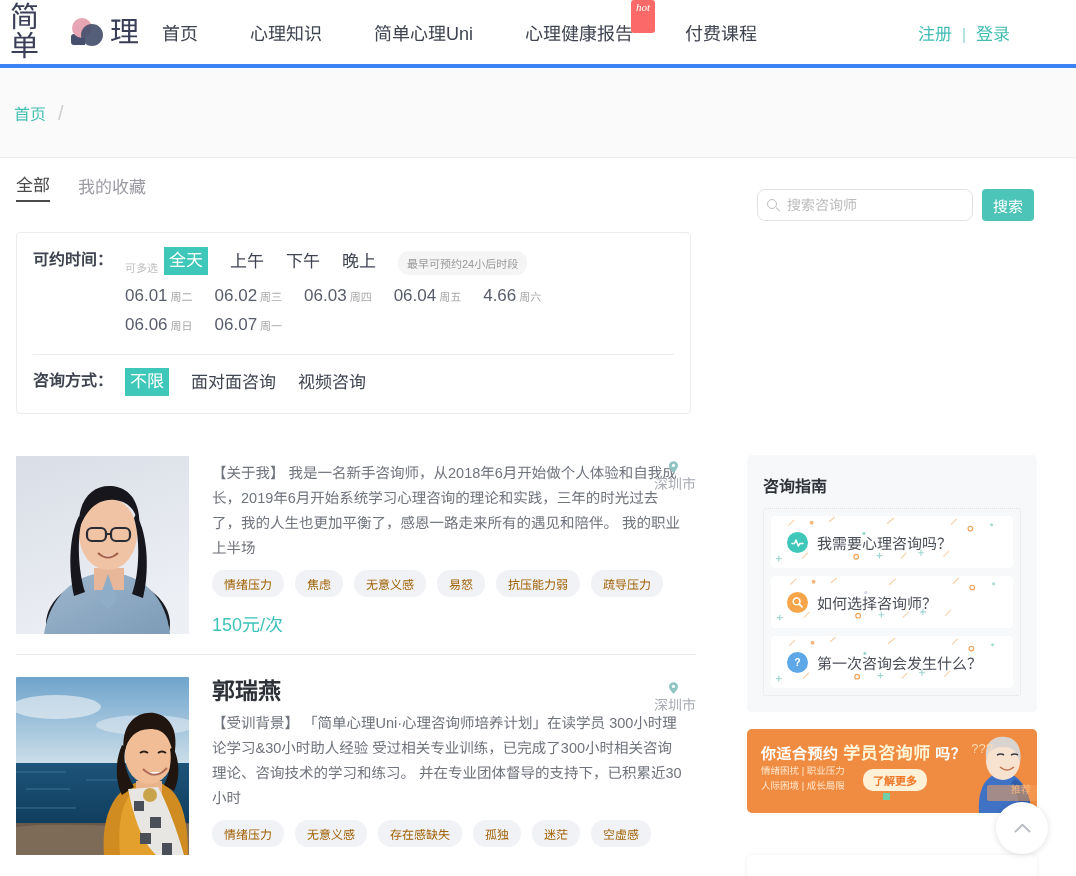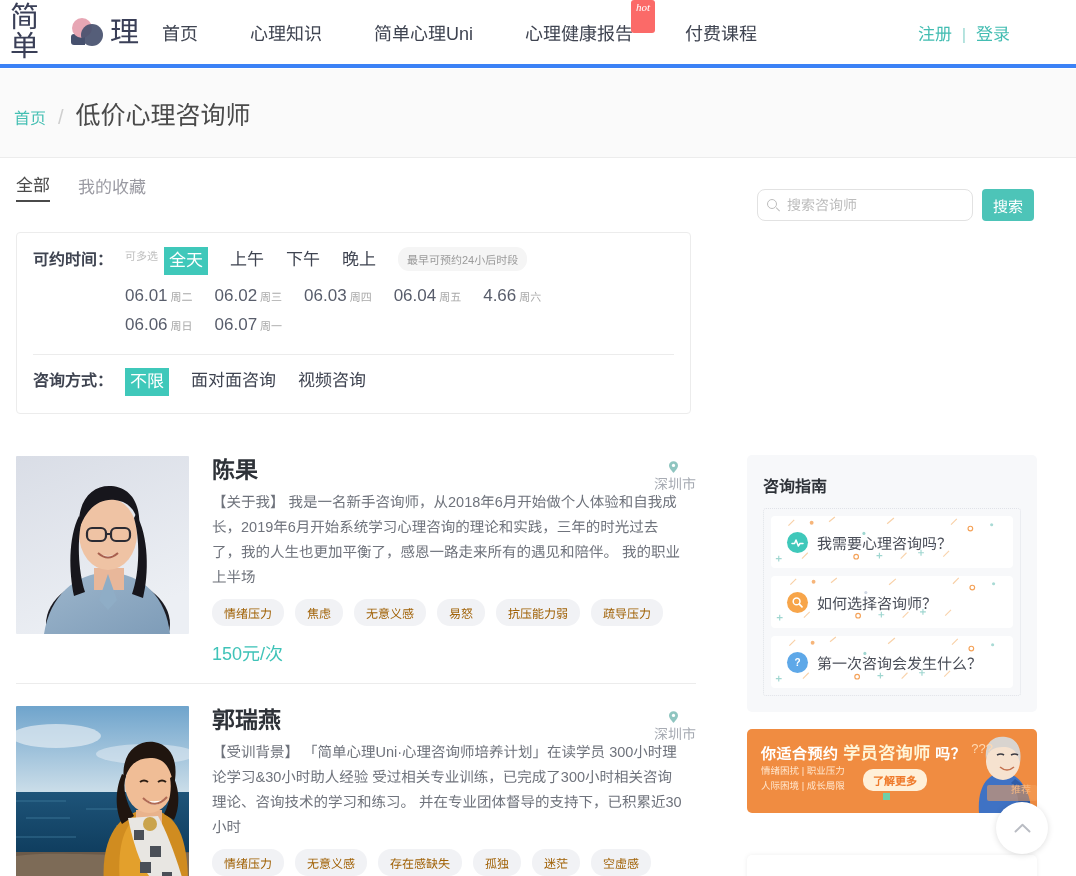--- a/index.html
+++ b/index.html
@@ -111,21 +111,21 @@
   .filter {
     margin-top:30px; width:675px; border:1px solid #ececec; border-radius:4px;
     background:#fff; padding: 14px 0 0 0;
   }
   .filter-row { display:flex; padding: 0 16px; }
   .filter-label {
     font-size:16px; color:#3f4451; font-weight:bold; width:92px; flex:none;
     line-height:26px; white-space:nowrap;
   }
   .filter-vals { flex:1; }
-  .line1 { display:flex; align-items:flex-start; flex-wrap:wrap; }
+  .line1 { display:flex; align-items:flex-end; flex-wrap:wrap; }
   .multi-hint { font-size:11px; color:#bfbfbf; margin-right:6px; }
   .chip {
     font-size:17px; color:#3f4451; margin-right:22px; cursor:pointer;
     line-height:26px; white-space:nowrap;
   }
   .chip.sel { background:#3fc8ba; color:#fff; padding:1px 5px; margin-right:22px; }
   .tip {
     font-size:11px; color:#9a9a9a; background:#f5f5f5; border-radius:11px;
     padding:4px 9px; white-space:nowrap;
   }
@@ -260,21 +260,20 @@
       <a>注册</a>
       <span class="sep">|</span>
       <a>登录</a>
     </div>
   </div>
 
   <div class="crumb-bar">
     <div class="crumb">
       <span class="crumb-home">首页</span>
       <span class="crumb-slash">/</span>
-      <span class="crumb-title">低价心理咨询师</span>
     </div>
   </div>
 
   <div class="search-wrap">
     <div class="search-box">
       <span class="search-icon">
         <span class="ring"></span>
           <span class="tail"></span>
       </span>
       <input class="search-input" type="text" placeholder="搜索咨询师" style="">
@@ -374,21 +373,20 @@
             <path d="M63 60 C52 82 53 116 58 140 L69 136 C62 114 61 82 66 64 Z" fill="#17161c"></path>
             <rect x="71" y="72" width="19" height="13" rx="5" fill="none" stroke="#2b2b33" stroke-width="2.2"></rect>
             <rect x="95" y="72" width="19" height="13" rx="5" fill="none" stroke="#2b2b33" stroke-width="2.2"></rect>
             <path d="M90 78 h5" stroke="#2b2b33" stroke-width="2"></path>
             <path d="M83 98 q9 7 18 0 q-9 4 -18 0 z" fill="#fff"></path>
             <path d="M82 97 q10 9 20 0" stroke="#a8604f" stroke-width="2" fill="none"></path>
             <path d="M92 118 l-9 26 l9 10 l9 -10 z" fill="#8fadc6"></path>
           </svg>
         </div>
         <div class="card-body">
-          <div class="c-name">陈果</div>
           <div class="c-loc">
             <svg class="pin" viewBox="0 0 10 13" aria-hidden="true">
               <path d="M5 0 C2.2 0 0 2.1 0 4.8 C0 8.3 5 13 5 13 C5 13 10 8.3 10 4.8 C10 2.1 7.8 0 5 0 Z" fill="#8fc5c0"></path>
               <circle cx="5" cy="4.7" r="1.8" fill="#fff"></circle>
             </svg>
             <span>深圳市</span>
           </div>
           <div class="c-desc">【关于我】 我是一名新手咨询师，从2018年6月开始做个人体验和自我成长，2019年6月开始系统学习心理咨询的理论和实践，三年的时光过去了，我的人生也更加平衡了，感恩一路走来所有的遇见和陪伴。 我的职业上半场</div>
           <div class="tags">
             <span class="tag">情绪压力</span>

